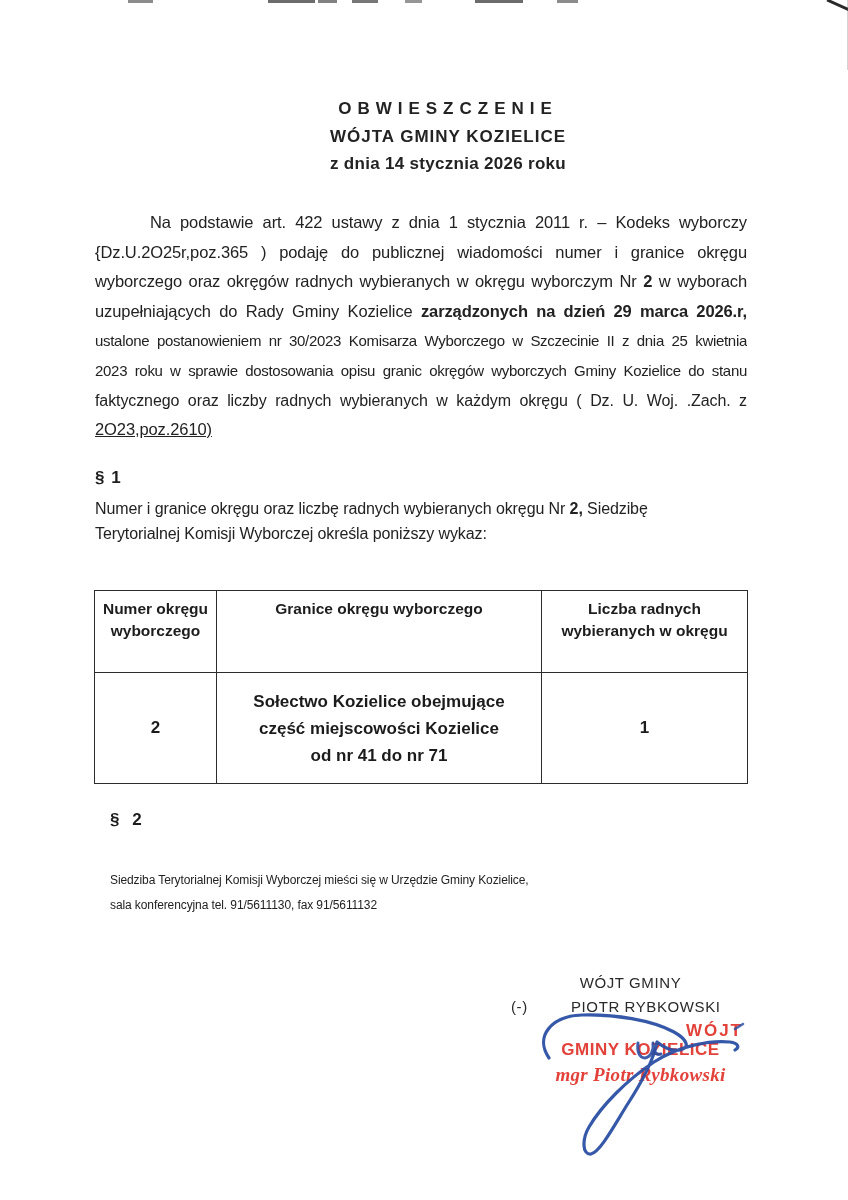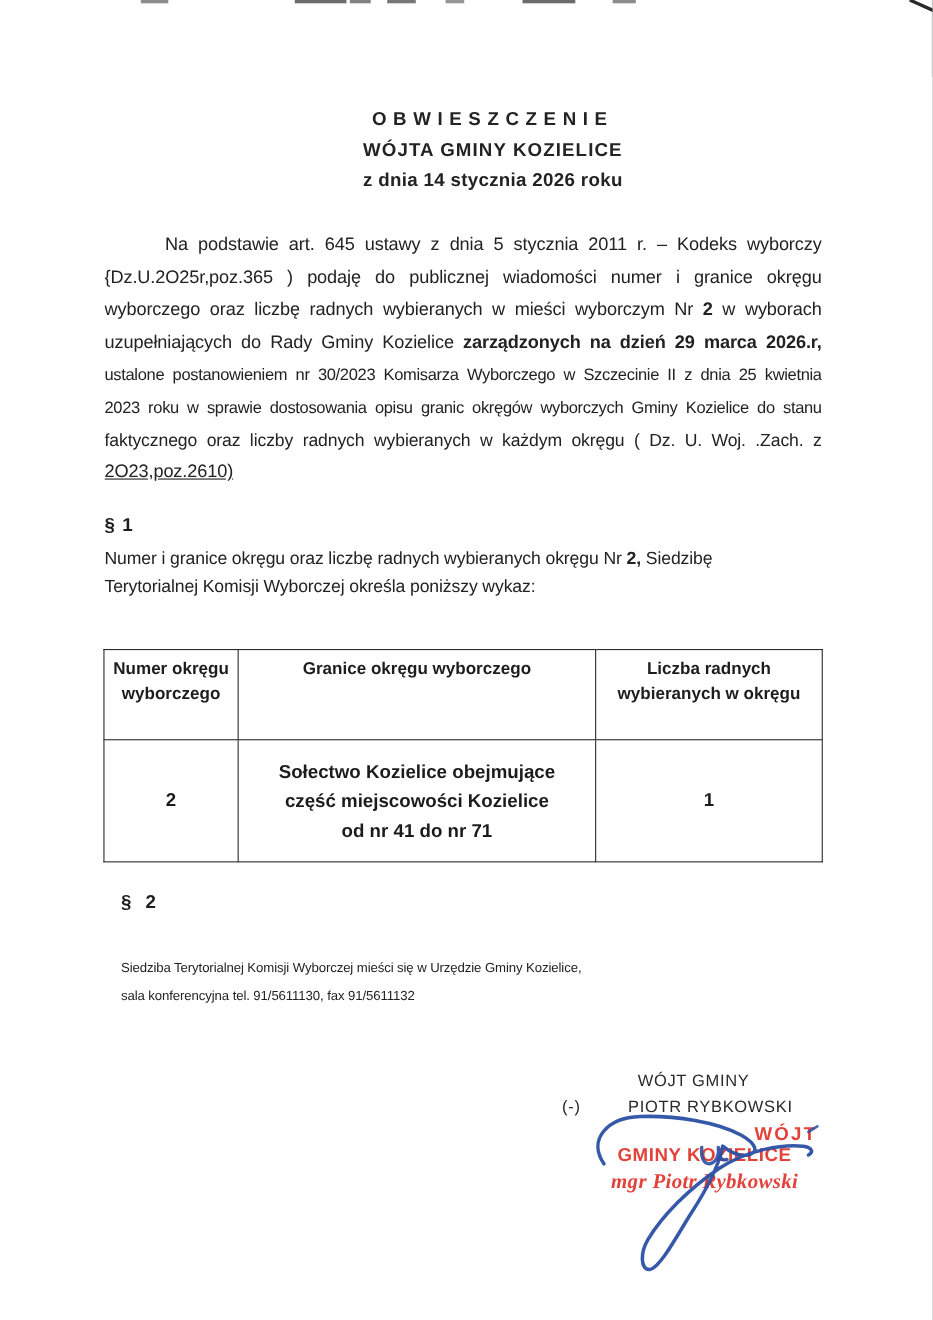--- a/index.html
+++ b/index.html
@@ -65,23 +65,23 @@
   <div class="corner-mark"></div>
   <div class="edge-line"></div>
 
   <div class="title">
     <div class="t1">OBWIESZCZENIE</div>
     <div class="t2">WÓJTA GMINY KOZIELICE</div>
     <div class="t3">z dnia 14 stycznia 2026 roku</div>
   </div>
 
   <div class="intro">
-    <div class="ln indent">Na podstawie art. 645 ustawy z dnia 5 stycznia 2011 r. – Kodeks wyborczy</div>
+    <div class="ln indent">Na podstawie art. 422 ustawy z dnia 1 stycznia 2011 r. – Kodeks wyborczy</div>
     <div class="ln">{Dz.U.2O25r,poz.365 ) podaję do publicznej wiadomości numer i granice okręgu</div>
-    <div class="ln"><span>wyborczego oraz liczbę radnych wybieranych w mieści wyborczym Nr </span><span class="b">2</span><span> w wyborach</span></div>
+    <div class="ln"><span>wyborczego oraz okręgów radnych wybieranych w okręgu wyborczym Nr </span><span class="b">2</span><span> w wyborach</span></div>
     <div class="ln"><span>uzupełniających do Rady Gminy Kozielice </span><span class="b">zarządzonych na dzień 29 marca 2026.r,</span></div>
     <div class="ln small">ustalone postanowieniem nr 30/2023 Komisarza Wyborczego w Szczecinie II z dnia 25 kwietnia</div>
     <div class="ln small">2023 roku w sprawie dostosowania opisu granic okręgów wyborczych Gminy Kozielice do stanu</div>
     <div class="ln mid">faktycznego oraz liczby radnych wybieranych w każdym okręgu ( Dz. U. Woj. .Zach. z</div>
     <div class="ln last">2O23,poz.2610)</div>
   </div>
 
   <div class="sec-heading" style="left:95px;top:468px;">§ 1</div>
   <div class="s1-text">
     <div><span>Numer i granice okręgu oraz liczbę radnych wybieranych okręgu Nr </span><span class="b">2,</span><span> Siedzibę</span></div>

